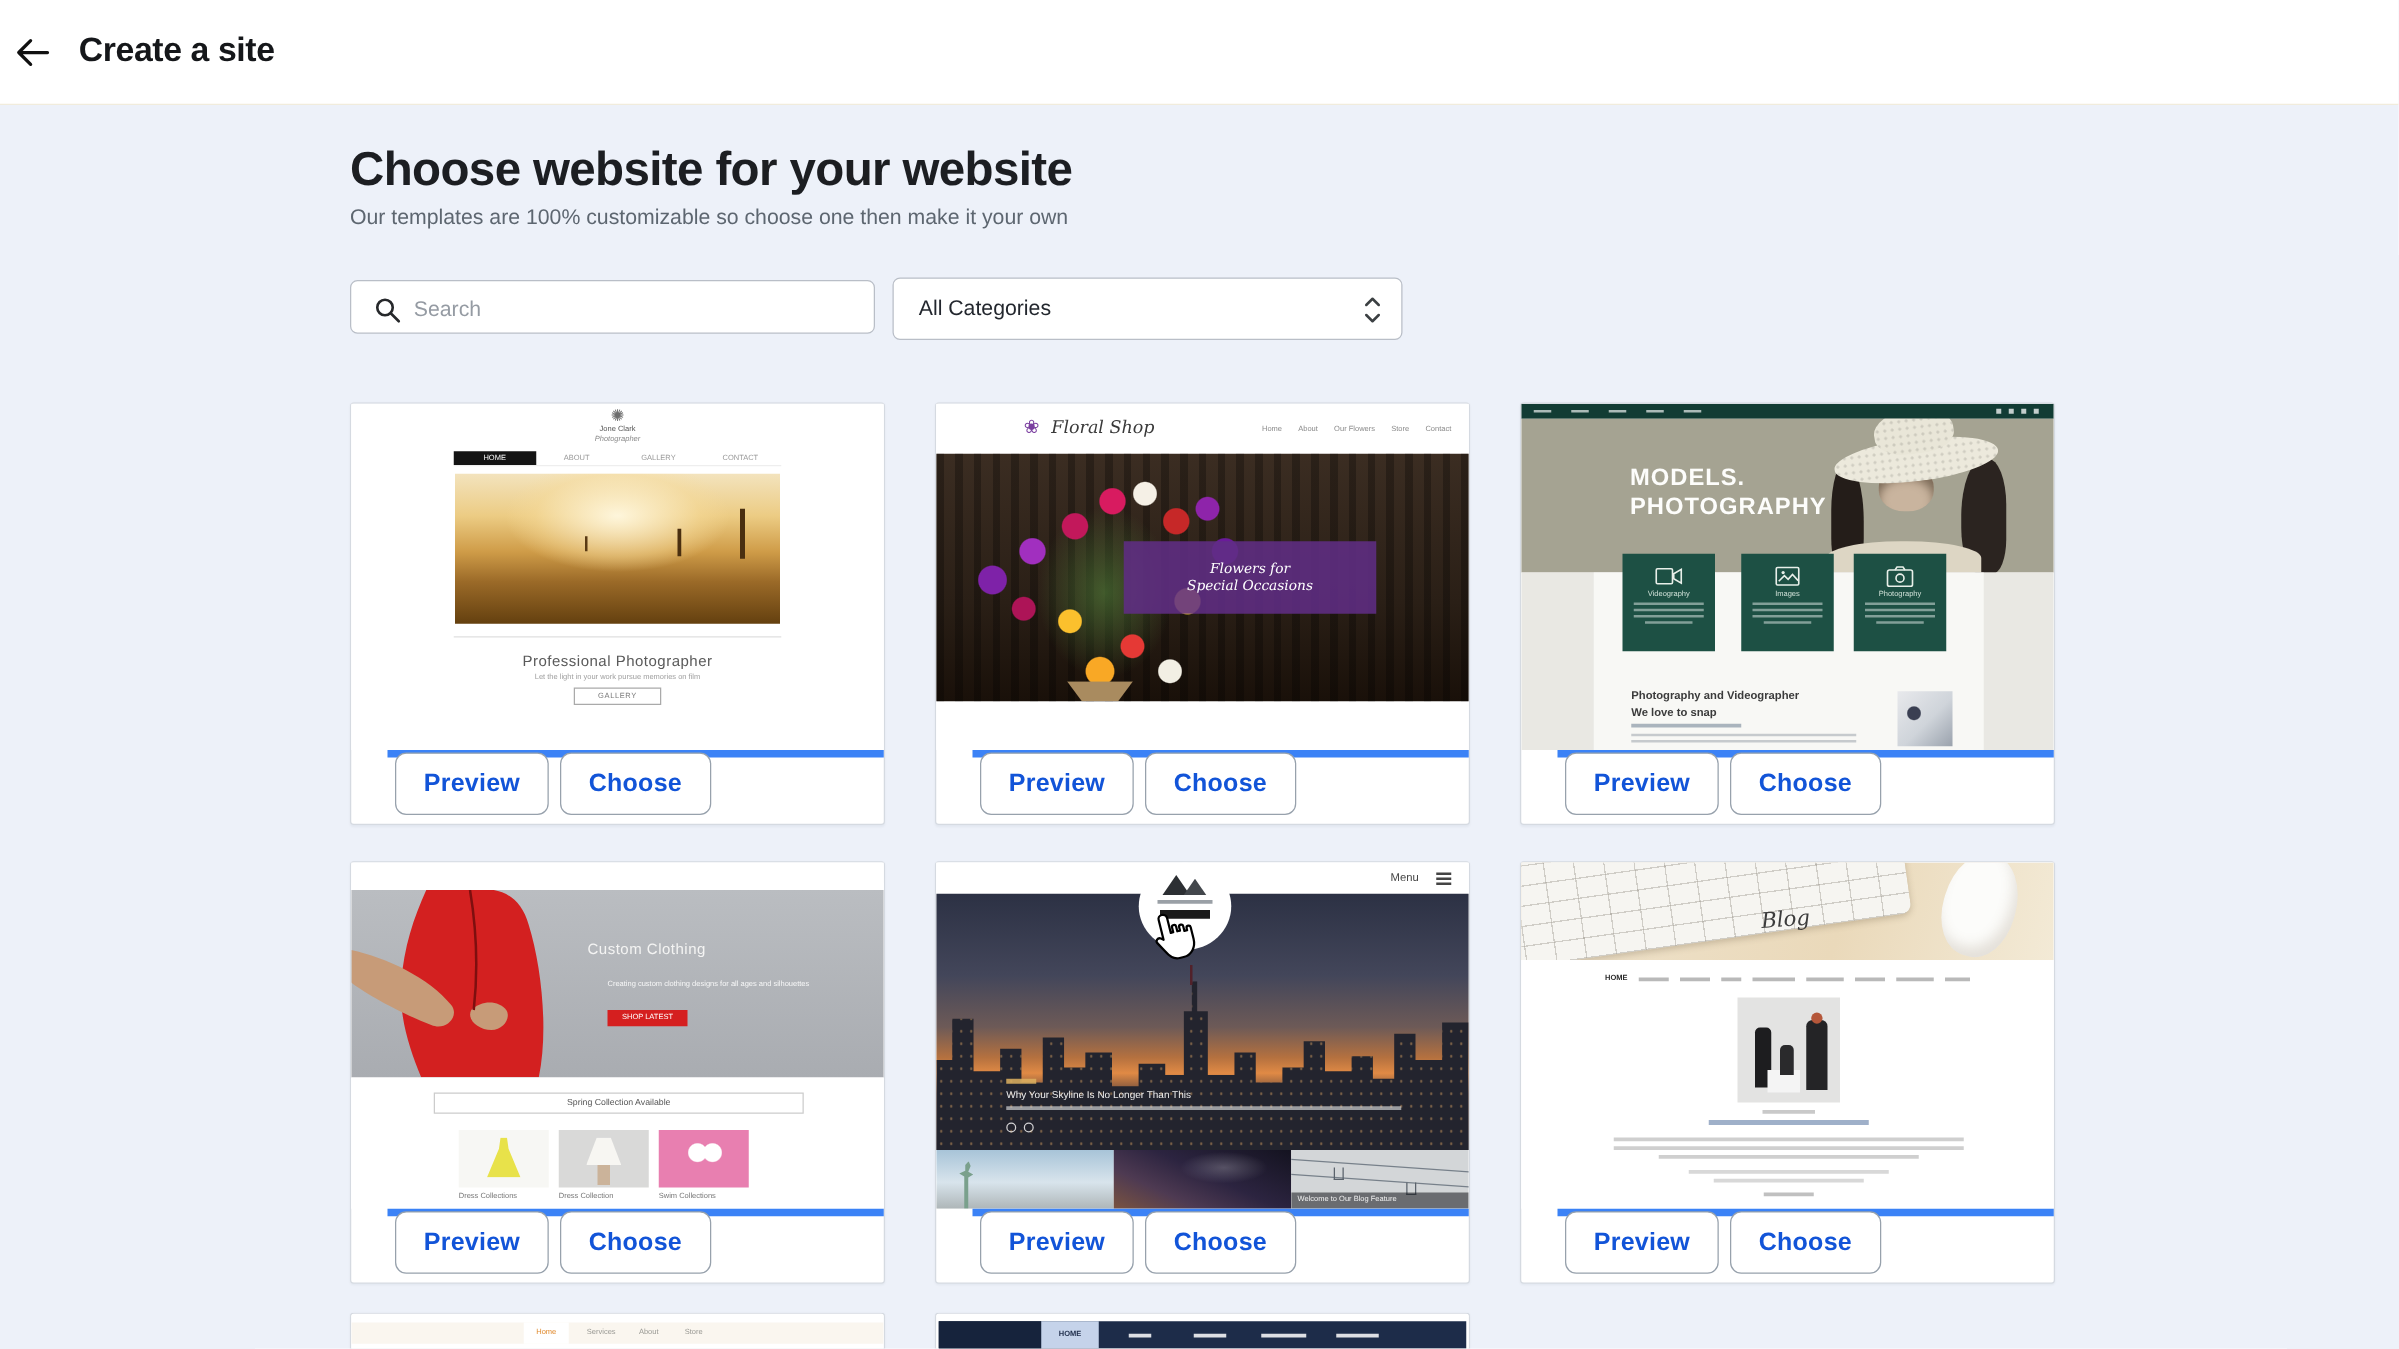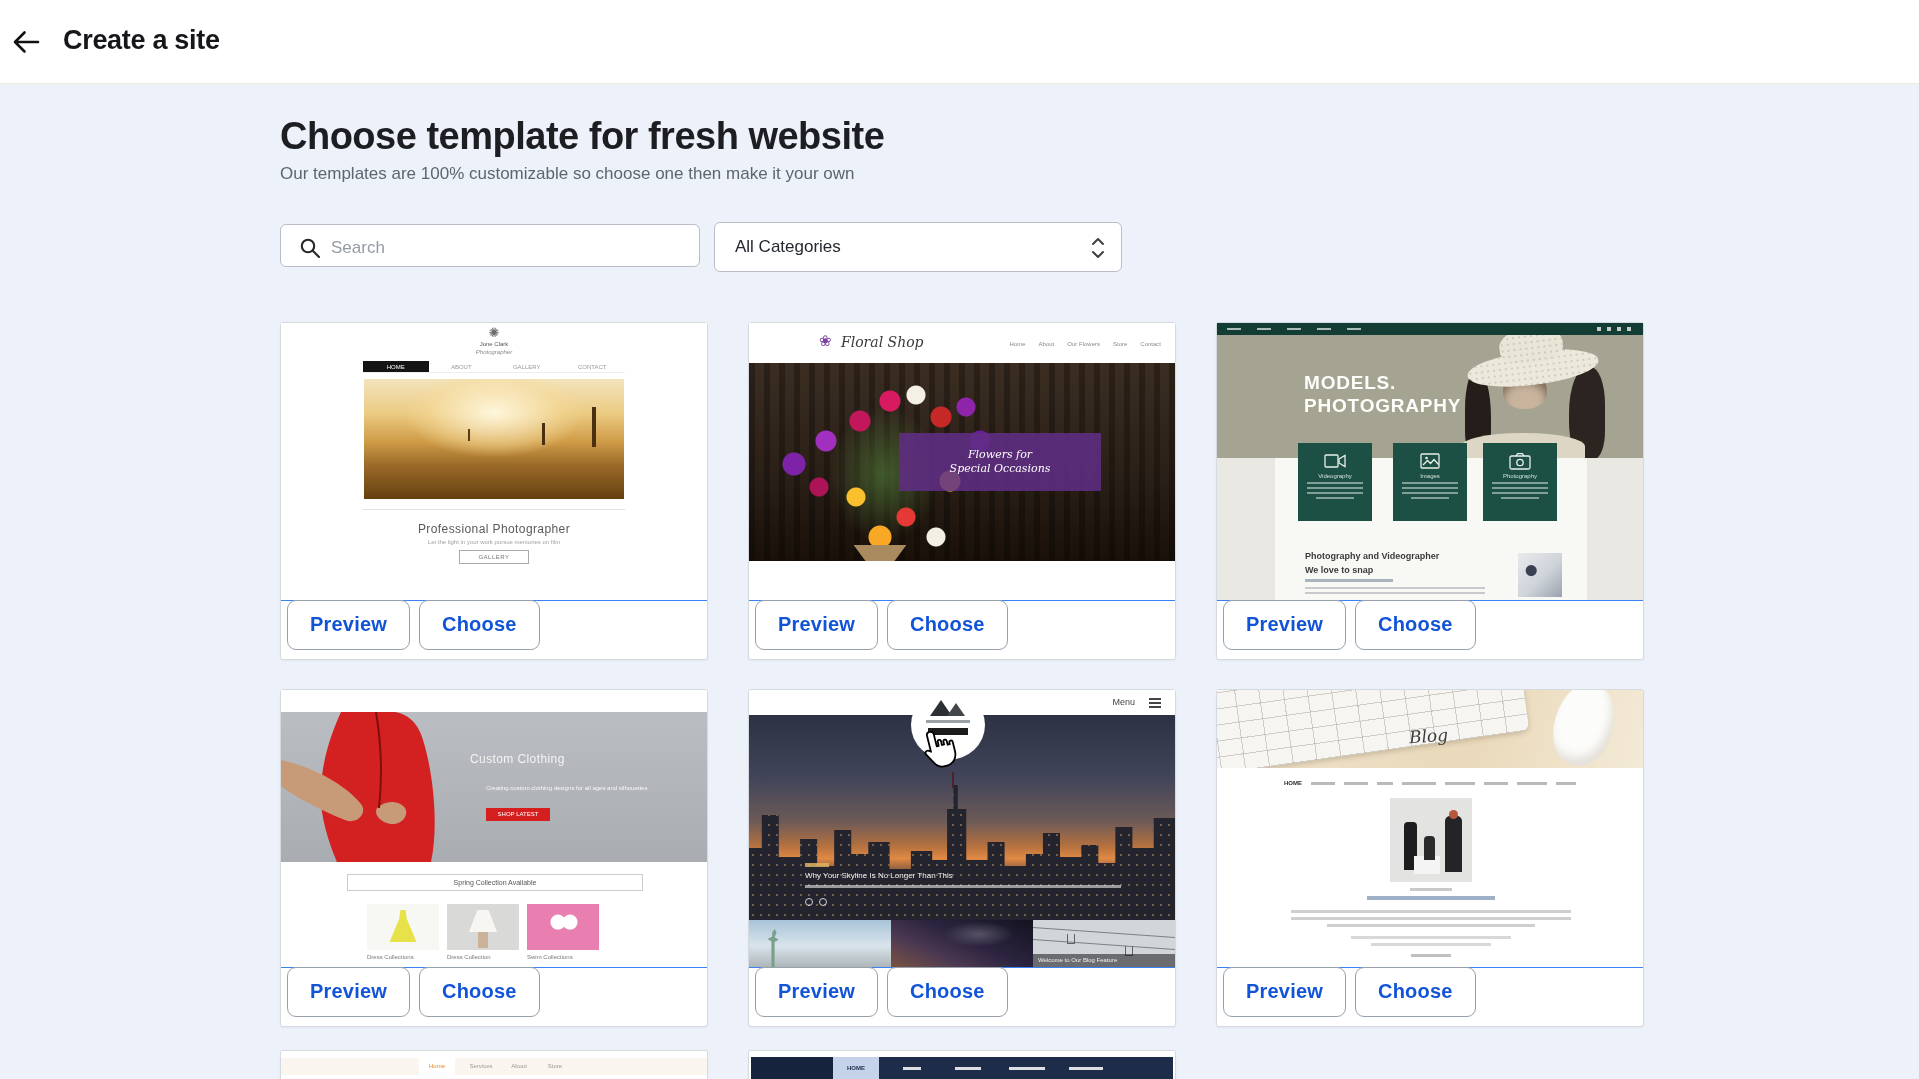--- a/index.html
+++ b/index.html
@@ -24,21 +24,21 @@
   .select-box { position:absolute; left:714px; top:222px; width:408px; height:50px; background:#fff; border:1px solid #b9bec7; border-radius:6px; cursor:pointer; }
   .select-label { position:absolute; left:20px; top:14px; font-size:17px; color:#23272e; }
   .select-box svg { position:absolute; right:16px; top:13px; }
 
   
   .row { position:absolute; left:280px; display:flex; gap:40px; }
   .row1 { top:322px; } .row2 { top:689px; } .row3 { top:1050px; }
   .card { width:428px; height:338px; background:#fff; border:1px solid #d5dae1; border-radius:3px; box-shadow:0 1px 2px rgba(20,30,50,.05); position:relative; }
   .card.partial { height:29px; overflow:hidden; border-radius:3px 3px 0 0; border-bottom:none; }
   .thumb { position:relative; width:426px; height:277px; overflow:hidden; background:#fff; }
-  .card-footer { position:relative; height:48px; border-top:1px solid #3b82f6; display:flex; align-items:center; gap:9px; padding-left:6px; }
+  .card-footer { position:relative; height:48px; border-top:6px solid #3b82f6; display:flex; align-items:center; gap:9px; padding-left:6px;margin-left:29px; }
   .btn { height:50px; padding:0 22px; background:#fff; border:1.5px solid #97a1ac; border-radius:9px; color:#1254d8; font-size:20px; font-weight:bold; font-family:"Liberation Sans",sans-serif; cursor:pointer; letter-spacing:.2px; }
   .bar { position:absolute; background:#c9c9c9; }
 
   
   .t1-inner { position:absolute; left:82px; top:0; width:262px; height:277px; }
   .t1-logo { position:absolute; left:0; right:0; top:2px; text-align:center; font-size:13px; color:#6d6d6d; }
   .t1-name { position:absolute; left:0; right:0; top:18px; text-align:center; font-size:6px; color:#555; }
   .t1-role { position:absolute; left:0; right:0; top:26px; text-align:center; font-size:6px; font-style:italic; color:#8a8a8a; }
   .t1-nav { position:absolute; left:0; top:38px; width:262px; height:12px; display:flex; border-bottom:1px solid #eee; }
   .t1-nav span { flex:1; font-size:6px; color:#999; text-align:center; line-height:12px; }
@@ -207,21 +207,21 @@
     <button class="back-btn">
       <span>
         <svg width="32" height="26" viewBox="0 0 32 26">
             <path d="M28 13 H5 M5 13 l9.5 -9.5 M5 13 l9.5 9.5" stroke="#111" stroke-width="2.6" fill="none" stroke-linecap="round" stroke-linejoin="round"></path>
           </svg>
       </span>
     </button>
     <div class="topbar-title">Create a site</div>
   </div>
 
-  <div class="intro-heading">Choose template for fresh website</div>
+  <div class="intro-heading">Choose website for your website</div>
   <div class="intro-sub">Our templates are 100% customizable so choose one then make it your own</div>
 
   <div class="search-box">
     <span>
       <svg width="23" height="23" viewBox="0 0 23 23">
           <circle cx="9" cy="9" r="6.2" stroke="#26282b" stroke-width="2.1" fill="none"></circle>
           <line x1="13.8" y1="13.8" x2="20" y2="20" stroke="#26282b" stroke-width="2.1" stroke-linecap="round"></line>
         </svg>
     </span>
     <input class="search-input" type="text" placeholder="Search" style="">

